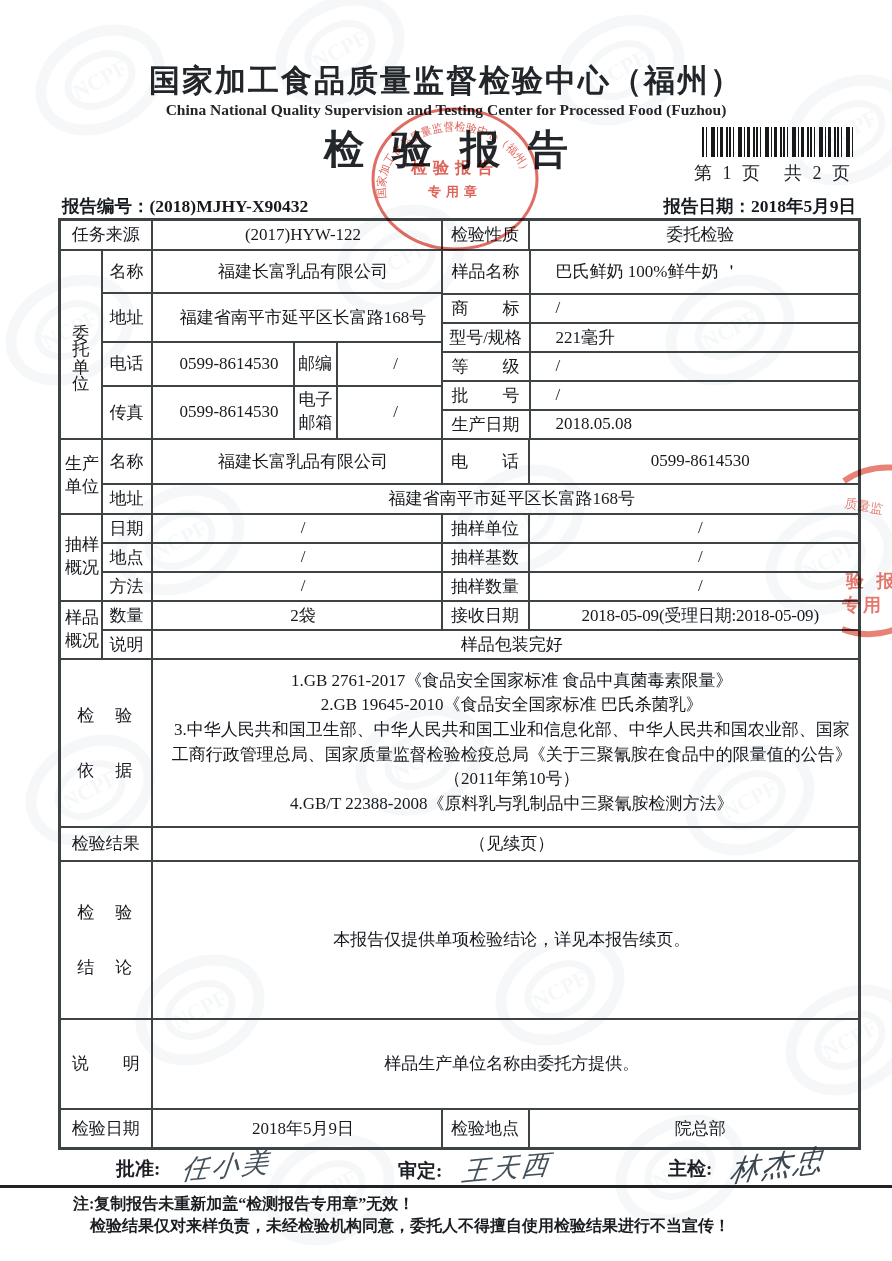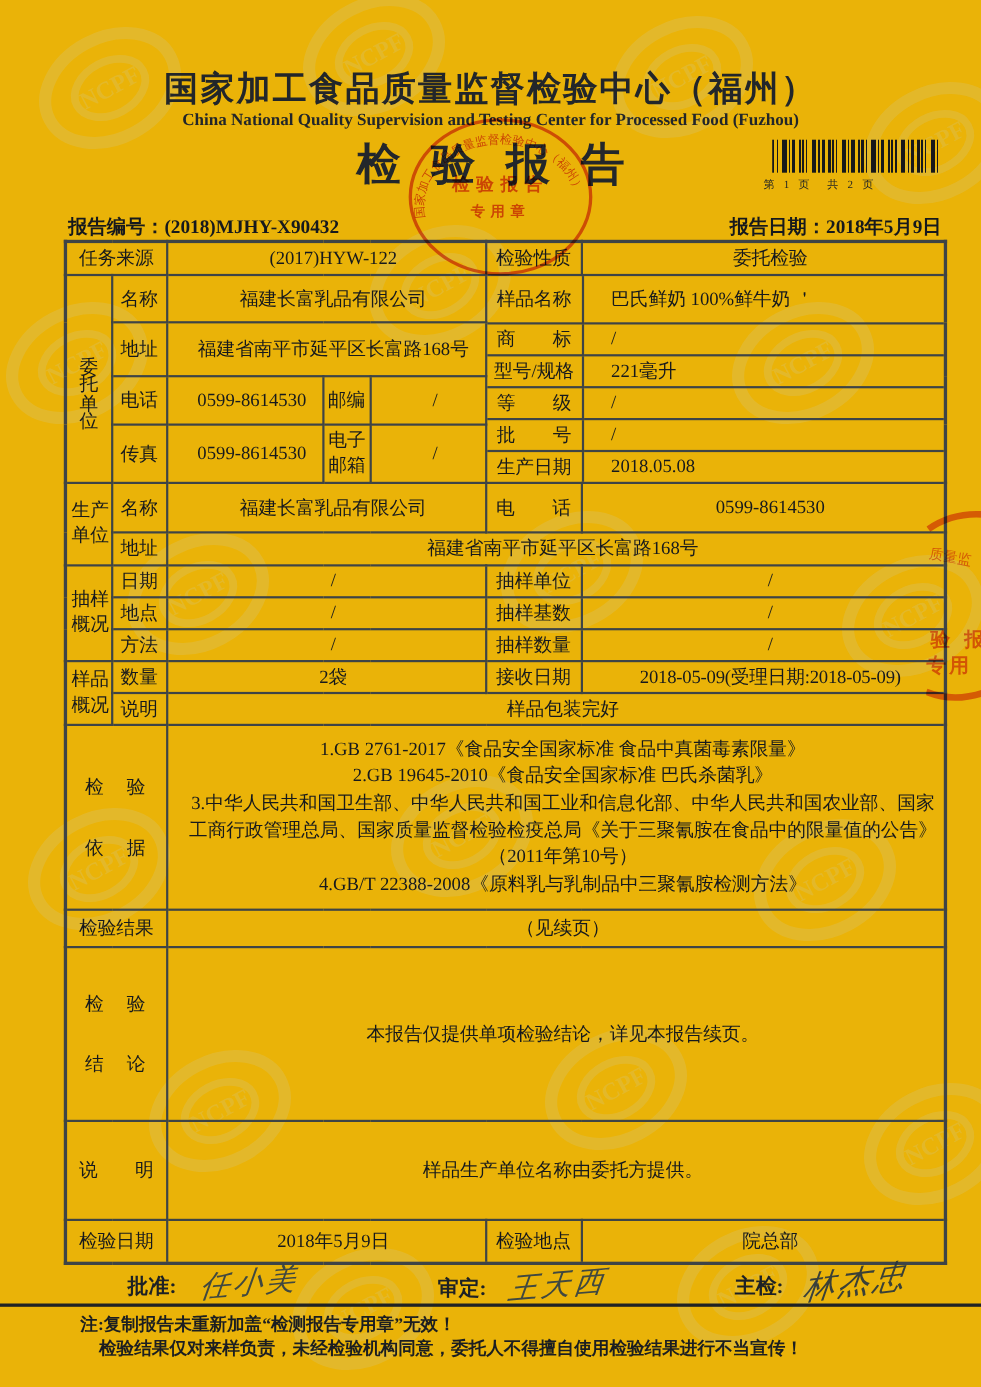--- a/index.html
+++ b/index.html
@@ -4,40 +4,40 @@
 <style>
   :root{
     --bd:#3e4446;
     --ink:#16191d;
     --red:#d8483c;
     --sig:#2e3d47;
   }
   html,body{margin:0;padding:0;background:#e9e9e9;}
   .page{
     position:relative;width:892px;height:1261px;margin:0 auto;
-    background:#eab308;overflow:hidden;
+    background:#ffffff;overflow:hidden;
     font-family:"Liberation Serif","DejaVu Serif",serif;
     color:var(--ink);
   }
   .abs{position:absolute;}
   
   .org-cn{top:60px;left:0;width:100%;text-align:center;font-size:31px;font-weight:bold;letter-spacing:2px;color:#22262a;}
   .org-en{top:101px;left:0;width:100%;text-align:center;font-size:15.5px;font-weight:bold;color:#22262a;}
   .title-cn{top:122px;left:0;width:100%;text-align:center;font-size:40px;font-weight:bold;letter-spacing:28px;text-indent:28px;color:#23272b;}
   .title-en{top:168px;left:0;width:100%;text-align:center;font-size:28px;font-weight:bold;letter-spacing:5px;color:#23272b;}
   .barcode{top:127px;left:702px;width:153px;height:30px;
     background:repeating-linear-gradient(90deg,
       #17181a 0 2px,transparent 2px 4px,
       #17181a 4px 5px,transparent 5px 9px,
       #17181a 9px 13px,transparent 13px 15px,
       #17181a 15px 16px,transparent 16px 18px,
       #17181a 18px 21px,transparent 21px 24px,
       #17181a 24px 26px,transparent 26px 27px);
   }
-  .page-info{top:161px;left:694px;font-size:10px;letter-spacing:3px;color:#1d2125;}
+  .page-info{top:161px;left:694px;font-size:18px;letter-spacing:3px;color:#1d2125;}
   .meta-no{top:194px;left:62px;font-size:17.5px;font-weight:bold;}
   .meta-date{top:194px;right:36px;font-size:17.5px;font-weight:bold;}
   
   table.otab{
     position:absolute;left:58px;top:218px;width:800px;
     border-collapse:collapse;table-layout:fixed;
     border:3px solid var(--bd);
   }
   .otab td{border:2px solid var(--bd);font-size:17px;color:var(--ink);padding:2px 6px;vertical-align:middle;}
   .otab td.lab{text-align:center;padding:2px 2px;}

